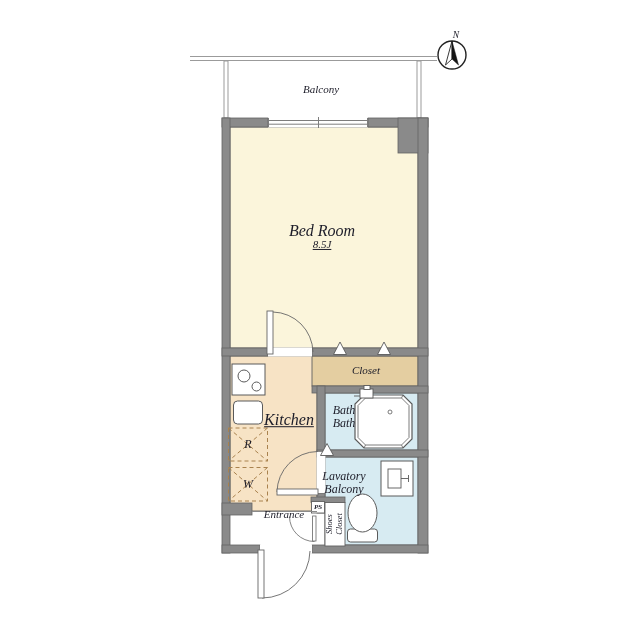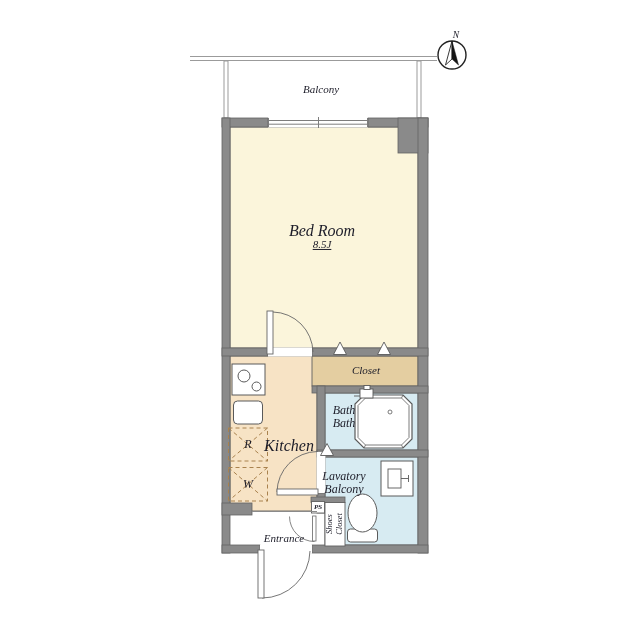--- a/index.html
+++ b/index.html
@@ -148,33 +148,33 @@
   </g>
 </svg>
 
   <div class="lbl fs11" style="left:321px;top:89px;">Balcony</div>
   <div class="lbl fs9" style="left:456px;top:35px;">N</div>
 
   <div class="lbl fs12" style="left:322px;top:231px;">Bed Room</div>
   <div class="lbl fs11" style="left:322px;top:244px;text-decoration:underline;">8.5J</div>
 
   <div class="lbl fs11" style="left:366px;top:370px;">Closet</div>
-  <div class="lbl fs12" style="left:289px;top:446px;">Kitchen</div>
+  <div class="lbl fs12" style="left:289px;top:420px;text-decoration:underline;">Kitchen</div>
 
   <div class="lbl fs10" style="left:344px;top:417px;">
     <div>Bath</div>
     <div>Bath</div>
   </div>
 
   <div class="lbl fs10" style="left:344px;top:483px;">
     <div>Lavatory</div>
     <div>Balcony</div>
   </div>
 
-  <div class="lbl fs11" style="left:284px;top:538px;">Entrance</div>
+  <div class="lbl fs11" style="left:284px;top:514px;">Entrance</div>
 
   <div class="lbl fs8 vertical" style="left:334.5px;top:524px;">
     <div>Shoes</div>
     <div>Closet</div>
   </div>
 
   <div class="lbl fs7" style="left:318px;top:507.5px;font-weight:bold;">PS</div>
   <div class="lbl fs10" style="left:248px;top:445px;">R</div>
   <div class="lbl fs10" style="left:248px;top:485px;">W</div>
 

